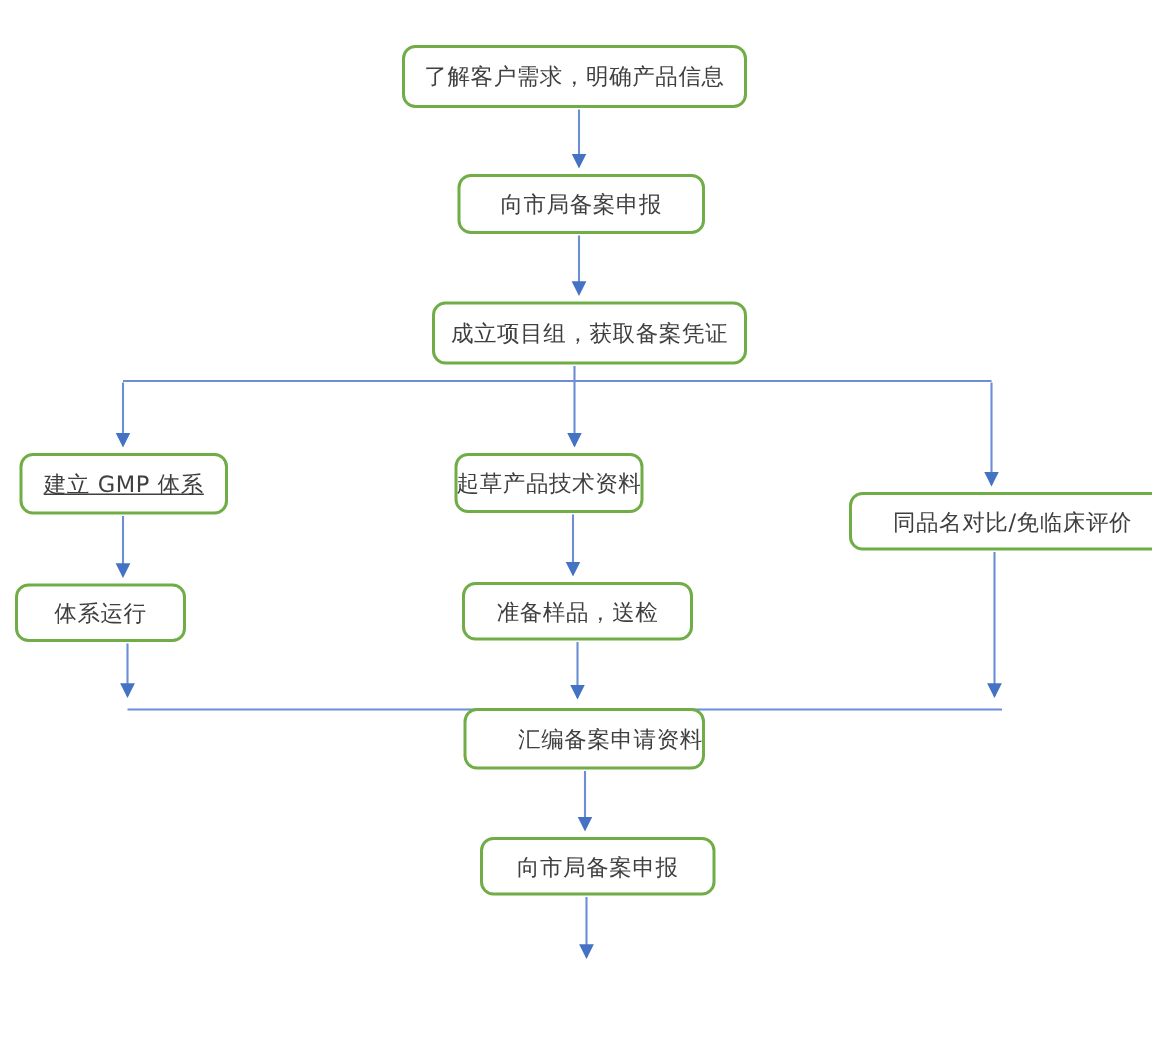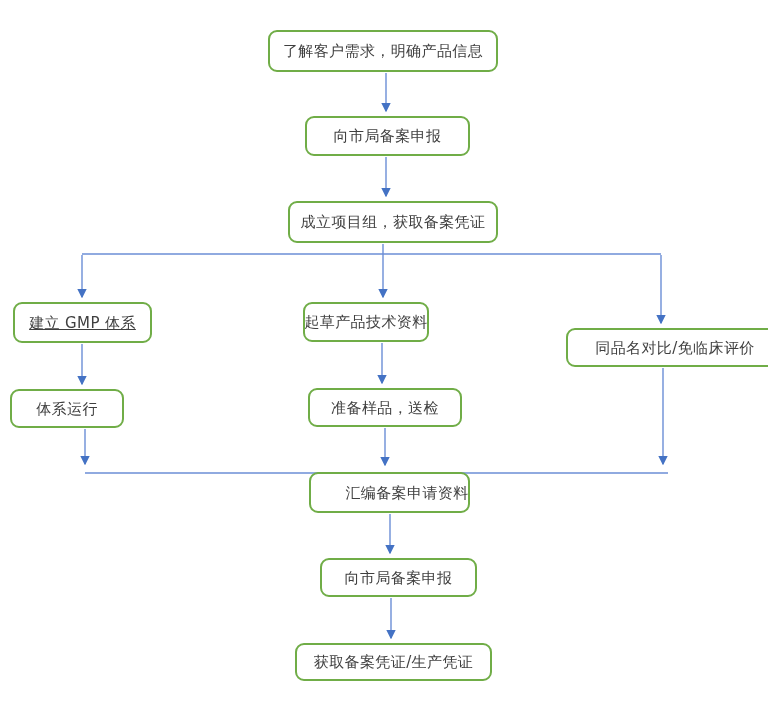--- a/index.html
+++ b/index.html
@@ -97,15 +97,14 @@
   <div class="node" id="n1">了解客户需求，明确产品信息</div>
   <div class="node" id="n2">向市局备案申报</div>
   <div class="node" id="n3">成立项目组，获取备案凭证</div>
   <div class="node" id="n4">建立 GMP 体系</div>
   <div class="node" id="n5">体系运行</div>
   <div class="node" id="n6">起草产品技术资料</div>
   <div class="node" id="n7">准备样品，送检</div>
   <div class="node" id="n8">同品名对比/免临床评价</div>
   <div class="node" id="n9">汇编备案申请资料</div>
   <div class="node" id="n10">向市局备案申报</div>
-  <div class="node" id="n11">获取备案凭证/生产凭证</div>
 
 </div>
 
 </body></html>

